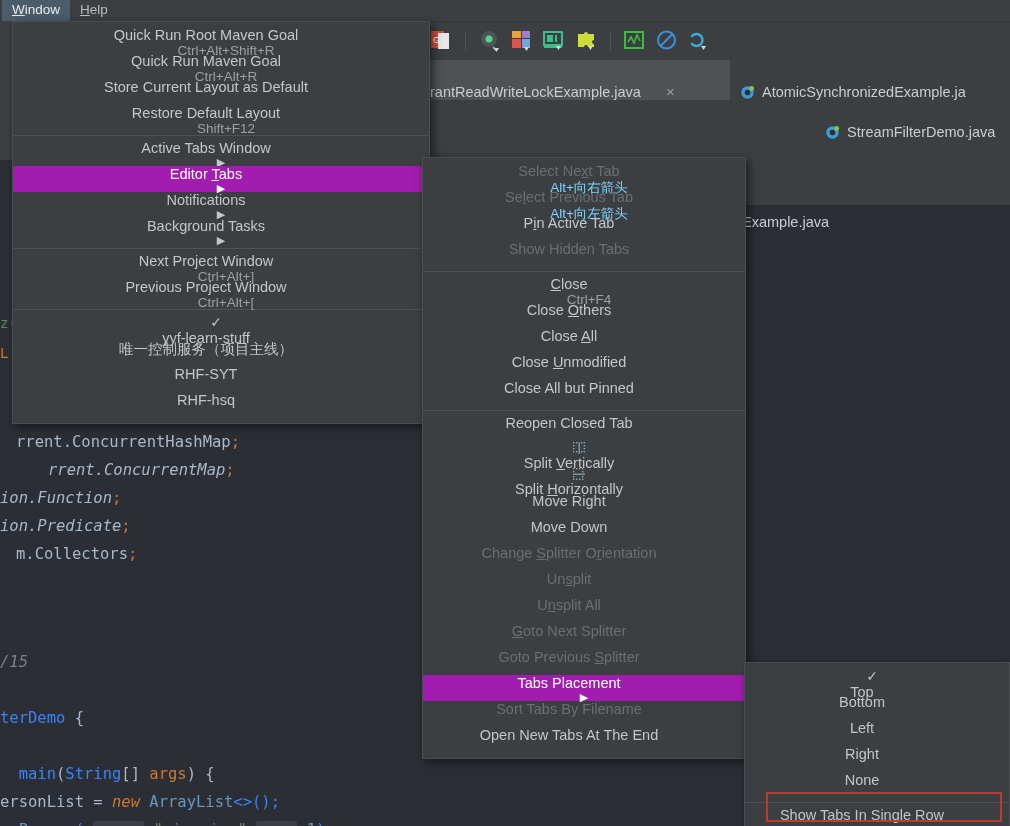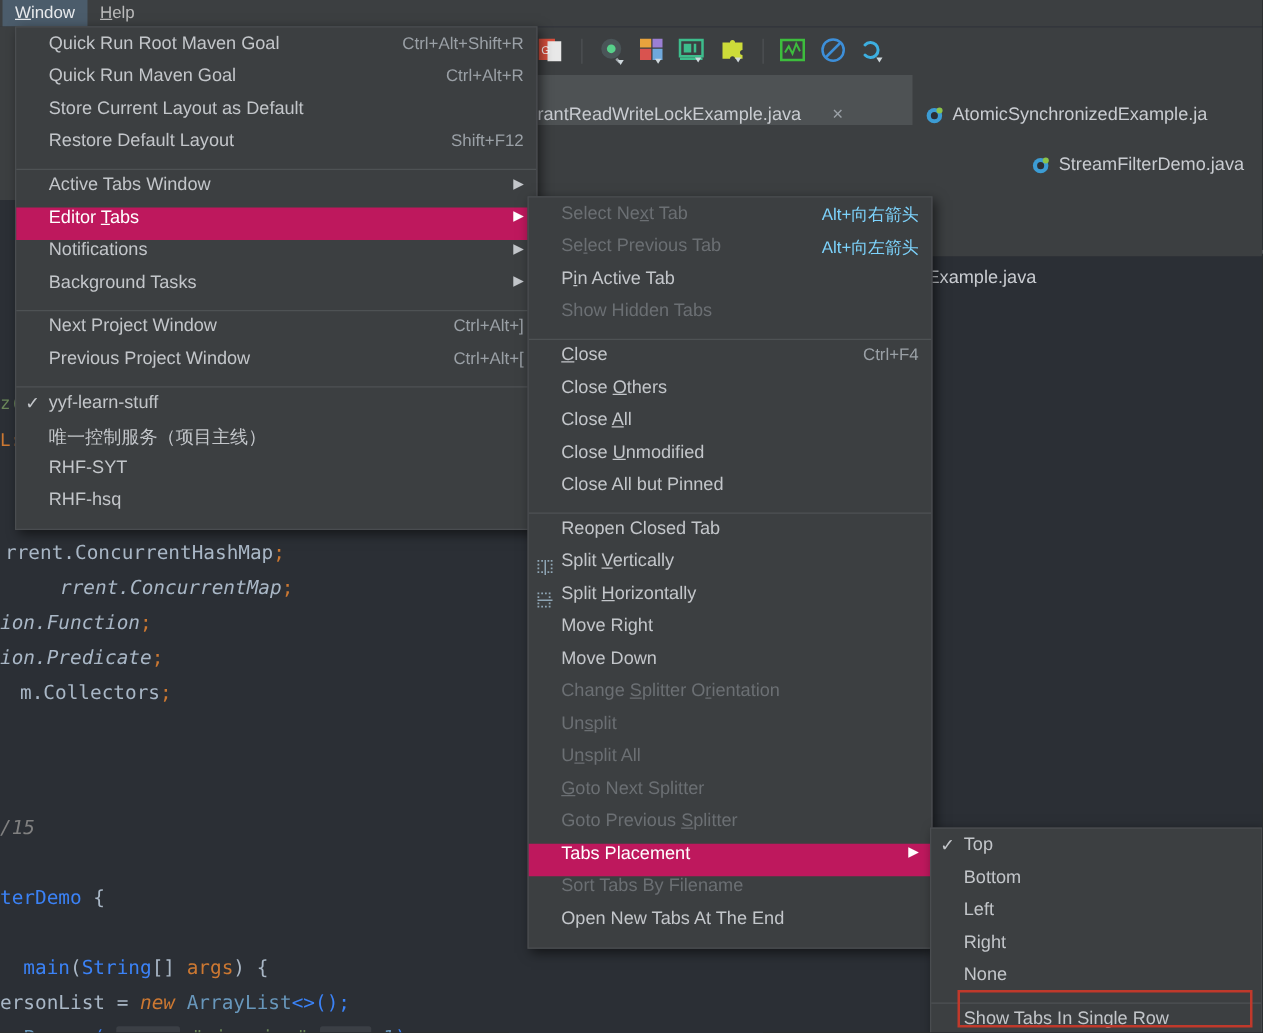--- a/index.html
+++ b/index.html
@@ -84,41 +84,42 @@
   .menu {
     position: absolute;
     background: #3c3f41;
     border: 1px solid #4a4d50;
     box-shadow: 3px 3px 9px rgba(0,0,0,0.55);
     padding: 5px 0;
     z-index: 50;
   }
   .mi {
     position: relative;
-    display: flex; 
+    display: flex; align-items: center;
     height: 26px;
     padding: 0 10px 0 0;
     font-size: 14.5px;
     color: #c3c6ca;
     white-space: nowrap;
     cursor: default;
+    flex-direction: column;
   }
   .mi .check {
     width: 26px; min-width: 26px; text-align: center;
     font-size: 14px; color: #c3c6ca;
   }
   .mi .ico {
     width: 26px; min-width: 26px; display: flex; align-items: center; justify-content: center;
   }
   .mi .lbl { flex: 1; padding-right: 20px; }
   .mi .acc { color: #9aa0a6; font-size: 13.5px; padding-left: 20px; }
   .mi .arrow { margin-left: 10px; font-size: 11px; color: #c3c6ca; }
   .mi.disabled { color: #6b6f73; }
   .mi.disabled .acc { color: #7dd3fc; }
-  .mi.hl { background: #be185d; color: #ffffff; }
+  .mi.hl { background: #a21caf; color: #ffffff; }
   .mi.hl .arrow { color: #ffffff; }
   .mi u { text-decoration: underline; }
   .msep { height: 1px; background: #4e5254; margin: 4px 0; }
 
   #menu-window { left: 12px; top: 21px; width: 418px; }
   #menu-editor-tabs { left: 422px; top: 157px; width: 324px; }
   #menu-tabs-placement { left: 744px; top: 662px; width: 266px; padding-bottom: 0; }
 
   .redbox {
     position: absolute;
@@ -236,21 +237,21 @@
     </div>
     <div class="tab-underline" style="left:398px; top:140px; width:612px;"></div>
   </div>
 
   <div class="editor-area">
     <div style="position:absolute; left:736px; top:0px; width:274px; height:45px; background:#3c3f41;"></div>
     <div class="tab" style="position:absolute; left:742px; top:44px; height:26px; padding:0;">
       <span>Example.java</span>
     </div>
 
-    <div class="code" style="left:4px; top:268px;"><span class="k-type">rrent.ConcurrentHashMap</span><span class="c-orange">;</span></div>
+    <div class="code" style="left:16px; top:268px;"><span class="k-type">rrent.ConcurrentHashMap</span><span class="c-orange">;</span></div>
     <div class="code" style="left:0px; top:296px;margin-left:48px;"><span class="k-type" style="font-style:italic">rrent.ConcurrentMap</span><span class="c-orange">;</span></div>
     <div class="code" style="left:0px; top:324px;"><span class="k-type" style="font-style:italic">ion.Function</span><span class="c-orange">;</span></div>
     <div class="code" style="left:0px; top:352px;"><span class="k-type" style="font-style:italic">ion.Predicate</span><span class="c-orange">;</span></div>
     <div class="code" style="left:16px; top:380px;"><span class="k-type">m.Collectors</span><span class="c-orange">;</span></div>
     <div class="code c-gray" style="left:0px; top:488px; font-style:italic;">/15</div>
     <div class="code" style="left:0px; top:544px;"><span class="c-yellow">terDemo</span> <span class="c-white">{</span></div>
     <div class="code" style="left:0px; top:600px;"><span class="c-yellow">  main</span><span class="c-white">(</span><span class="c-yellow">String</span><span class="c-white">[] </span><span class="c-orange">args</span><span class="c-white">) {</span></div>
     <div class="code" style="left:0px; top:628px;"><span class="c-white">ersonList = </span><span class="c-orange" style="font-style:italic">new</span><span class="c-white"> </span><span class="c-blue">ArrayList</span><span class="c-yellow">&lt;&gt;();</span></div>
     <div class="code" style="left:0px; top:656px;"><span class="c-orange" style="font-style:italic">w</span><span class="c-white"> </span><span class="c-blue">Person</span><span class="c-yellow">(</span> <span class="param-hint">name:</span> <span class="c-green">"xiaoming"</span> <span class="param-hint">age:</span> <span class="c-blue">1</span><span class="c-yellow">)</span><span class="c-white">;</span></div>
 

